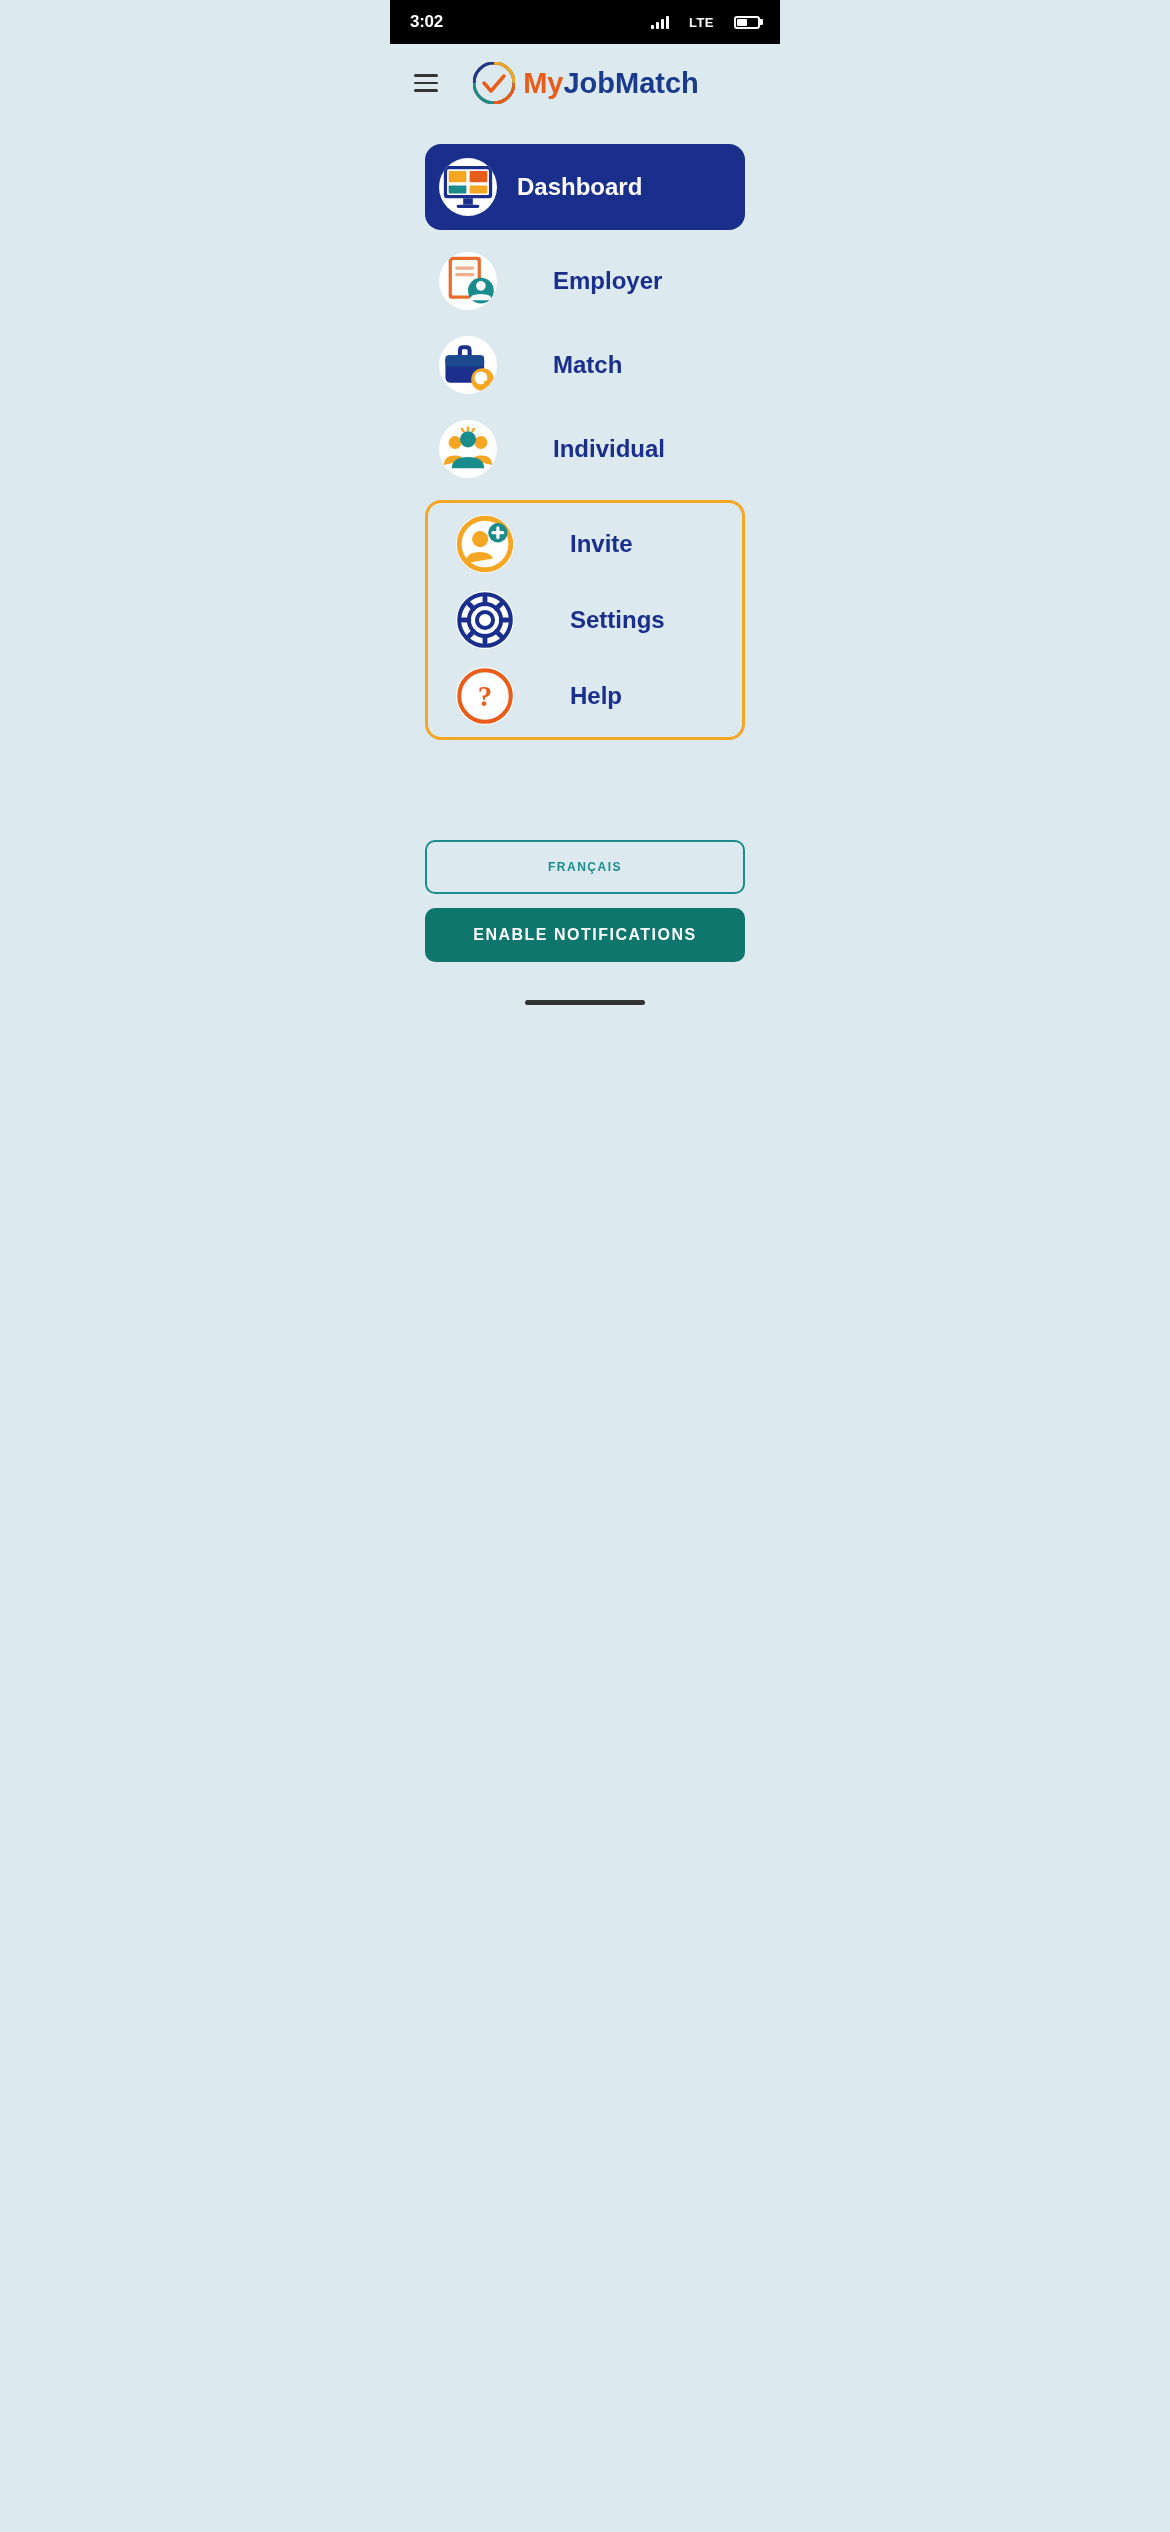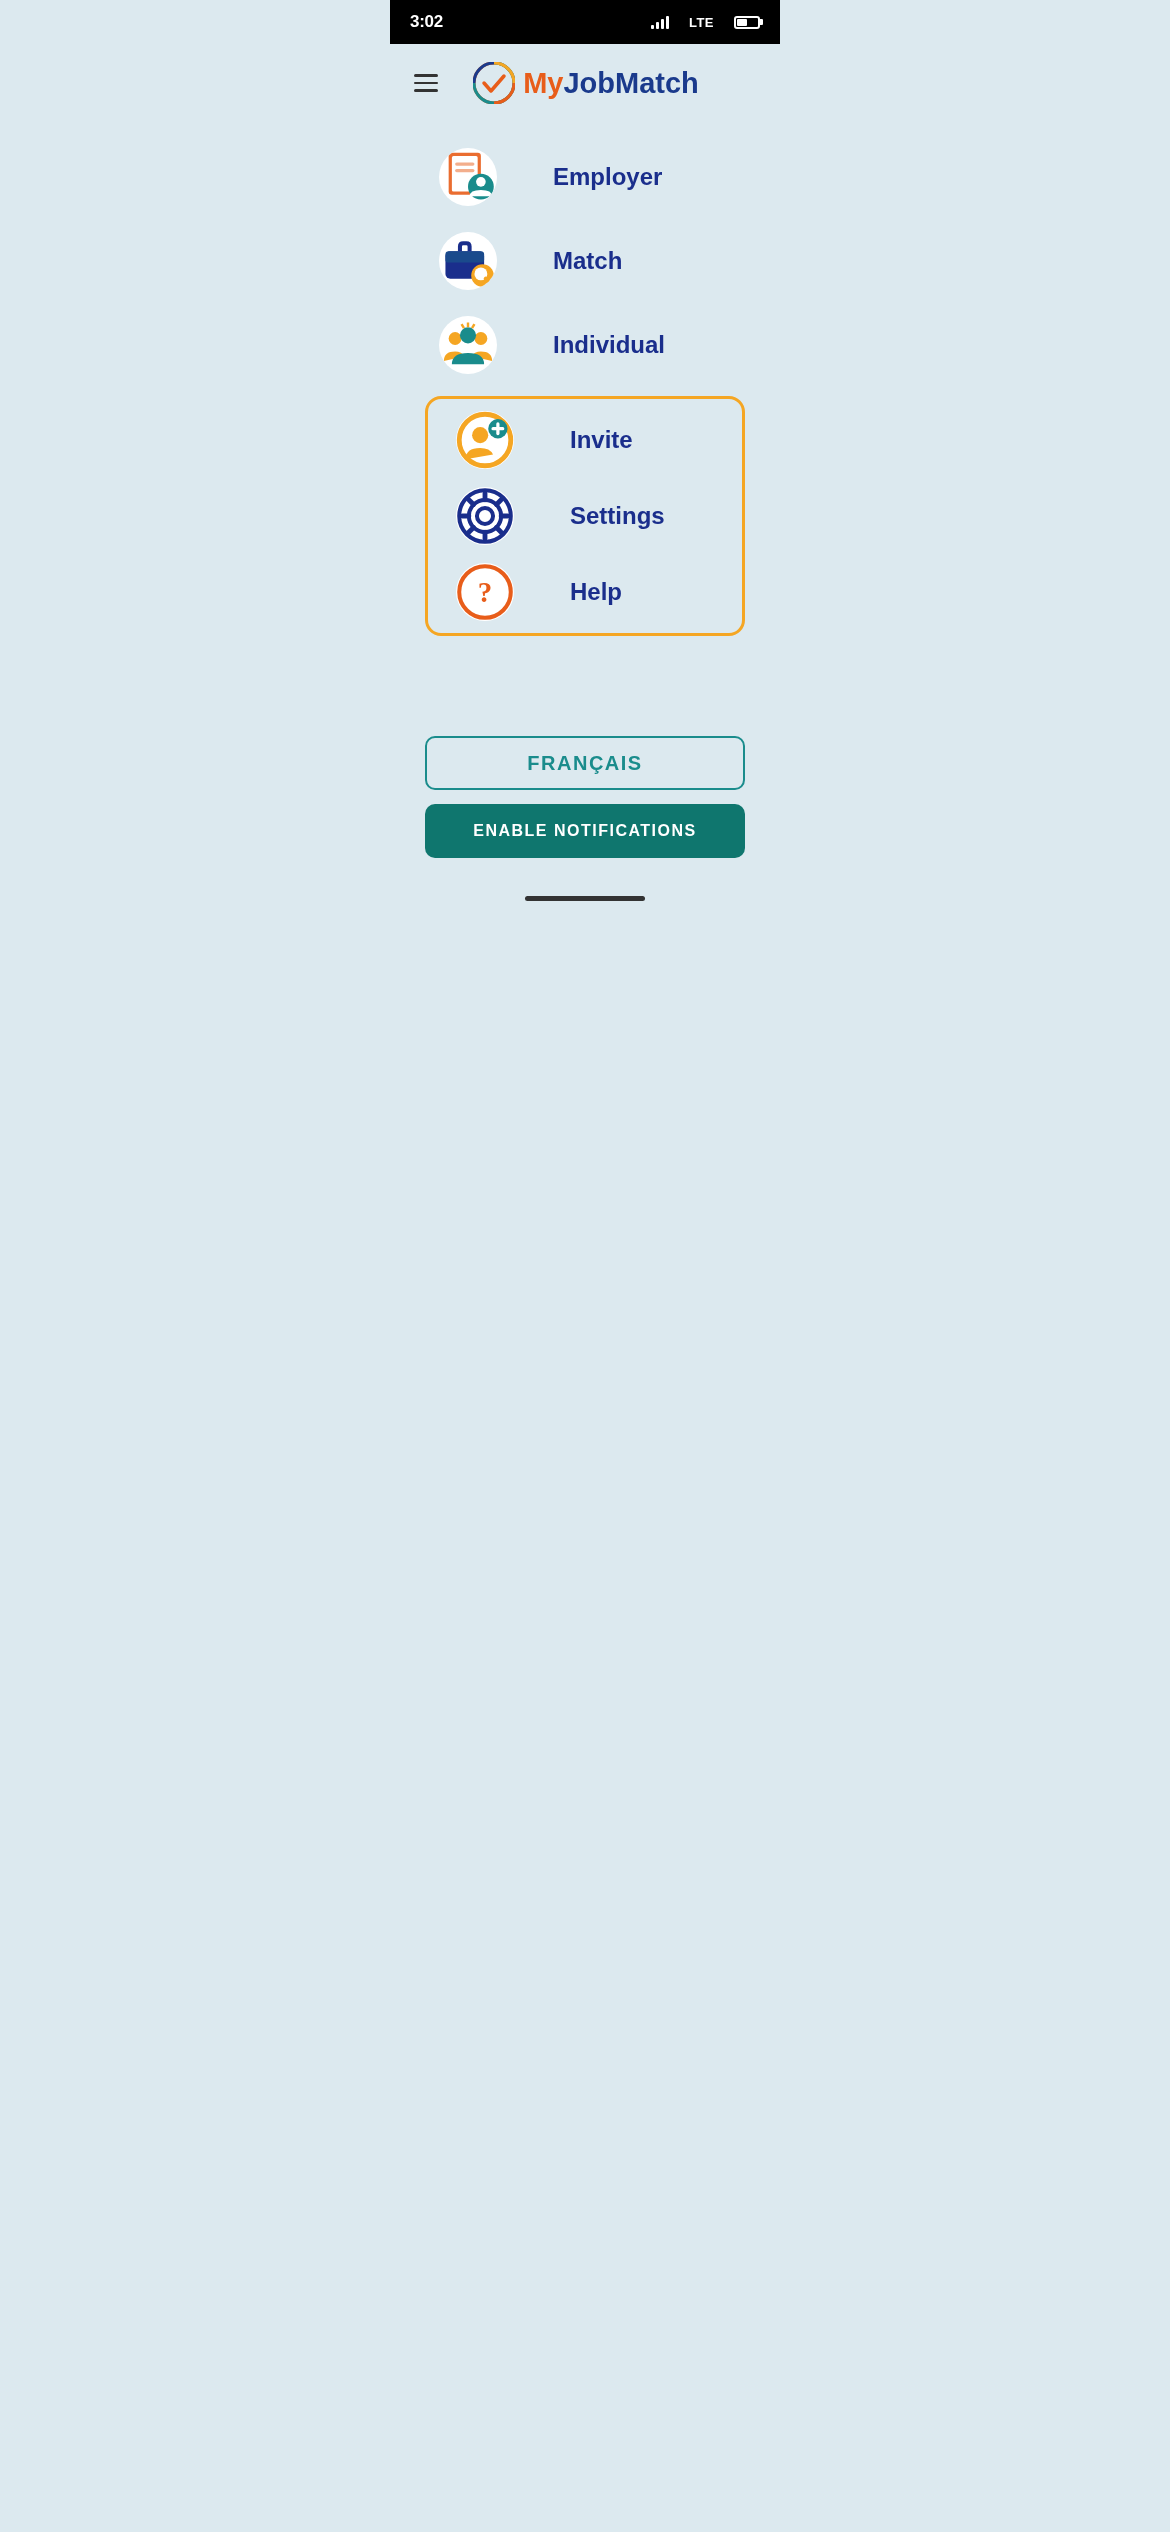--- a/index.html
+++ b/index.html
@@ -197,21 +197,21 @@
       margin-top: auto;
     }
 
     .btn-francais {
       width: 320px;
       height: 54px;
       background: transparent;
       border: 2px solid #1a8c8c;
       border-radius: 10px;
       color: #1a8c8c;
-      font-size: 20px;
+      font-size: 12px;
       font-weight: 700;
       letter-spacing: 1.5px;
       cursor: pointer;
     }
 
     .btn-notify {
       width: 320px;
       height: 54px;
       background: #0f766e;
       border: none;
@@ -275,20 +275,38 @@
       <polyline points="11,21 18,29 31,14" fill="none" stroke="#e85d1a" stroke-width="3.5" stroke-linecap="round" stroke-linejoin="round"></polyline>
     </svg>
     <div class="logo-text">
       <span class="logo-my">My</span><span class="logo-job">Job</span><span class="logo-match">Match</span>
     </div>
   </div>
 </div>
 
 <div class="main">
 
+  <div class="menu-item menu-item-active">
+    <div class="icon-circle">
+      <svg viewBox="0 0 36 36" xmlns="http://www.w3.org/2000/svg">
+
+        <rect x="3" y="5" width="30" height="20" rx="2" fill="#1a2e8c"></rect>
+        <rect x="5" y="7" width="26" height="16" rx="1" fill="#fff"></rect>
+
+        <rect x="6" y="8" width="11" height="7" rx="0.5" fill="#f5a623"></rect>
+        <rect x="19" y="8" width="11" height="7" rx="0.5" fill="#e85d1a"></rect>
+        <rect x="6" y="17" width="11" height="5" rx="0.5" fill="#1a8c8c"></rect>
+        <rect x="19" y="17" width="11" height="5" rx="0.5" fill="#f5a623"></rect>
+
+        <rect x="15" y="25" width="6" height="4" fill="#1a2e8c"></rect>
+        <rect x="11" y="29" width="14" height="2" rx="1" fill="#1a2e8c"></rect>
+      </svg>
+    </div>
+    <span class="menu-label">Dashboard</span>
+  </div>
 
   <div class="menu-item menu-item-normal">
     <div class="icon-circle">
       <svg viewBox="0 0 36 36" xmlns="http://www.w3.org/2000/svg">
 
         <rect x="6" y="3" width="20" height="26" rx="2" fill="#e85d1a" opacity="0.9"></rect>
         <rect x="8" y="5" width="16" height="22" rx="1" fill="#fff"></rect>
 
         <rect x="10" y="9" width="12" height="2" rx="1" fill="#e85d1a" opacity="0.5"></rect>
         <rect x="10" y="13" width="12" height="2" rx="1" fill="#e85d1a" opacity="0.5"></rect>

